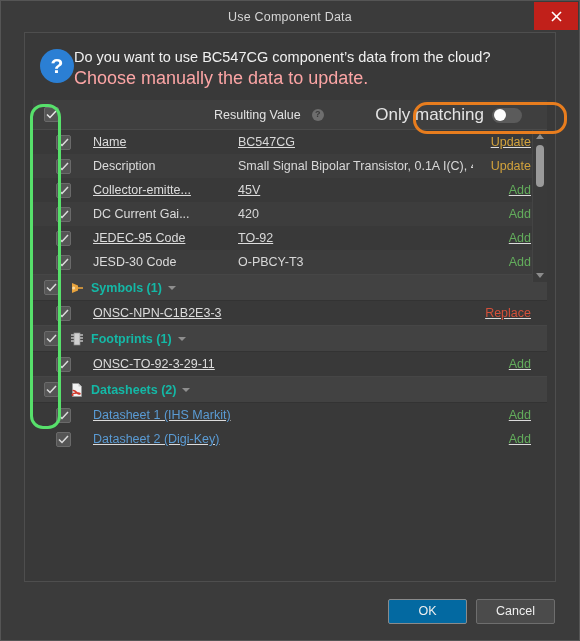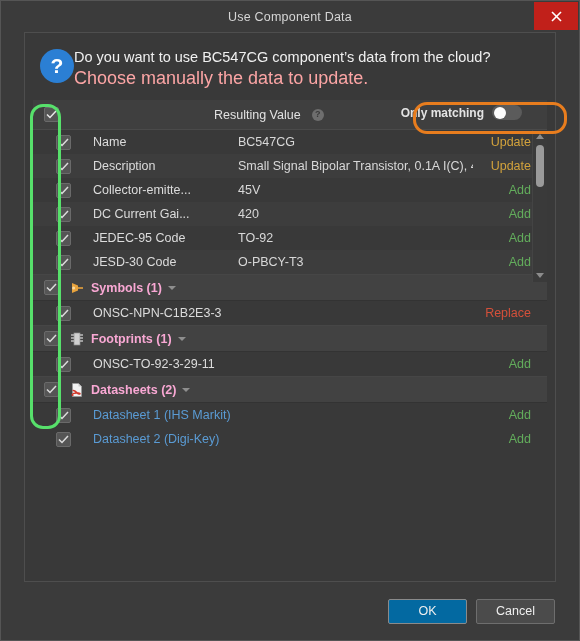--- a/index.html
+++ b/index.html
@@ -175,21 +175,21 @@
     position: absolute;
     right: 19px;
     top: 3px;
     display: flex;
     align-items: center;
     gap: 8px;
     padding: 2px 6px 2px 9px;
     border-radius: 12px;
     cursor: pointer;
   }
-  .toggle-label { font-size: 12px; color: #e4e4e4; font-weight: bold; }
+  .toggle-label { font-size: 17px; color: #e4e4e4; }
   .toggle-switch {
     width: 30px;
     height: 15px;
     border-radius: 8px;
     background: #5b5b5b;
     position: relative;
   }
   .toggle-knob {
     position: absolute;
     top: 1.5px; left: 2px;
@@ -219,21 +219,21 @@
   .row {
     position: relative;
     height: 24px;
     display: flex;
     align-items: center;
     font-size: 12.5px;
     color: #dcdcdc;
     box-sizing: border-box;
   }
   .row.alt { background: #3d3d3d; }
-  .row.plain { background: #393939; }
+  .row.plain { background: #393939; text-decoration: underline; }
   .row.section {
     background: #424242;
     height: 27px;
     border-top: 1px solid #464646;
     border-bottom: 1px solid #333;
   }
 
   .cell-check {
     width: 36px;
     display: flex;
@@ -284,21 +284,21 @@
     box-sizing: border-box;
   }
   .cb svg { display: block; }
 
   
   .sec-label {
     display: flex;
     align-items: center;
     gap: 6px;
     font-size: 12.5px;
-    color: #f9a8d4;
+    color: #14b8a6;
     font-weight: bold;
     white-space: nowrap;
   }
   .sec-icon { width: 16px; height: 16px; display: block; flex: 0 0 16px; }
 
   
   .green-highlight {
     position: absolute;
     left: 29px;
     top: 103px;

